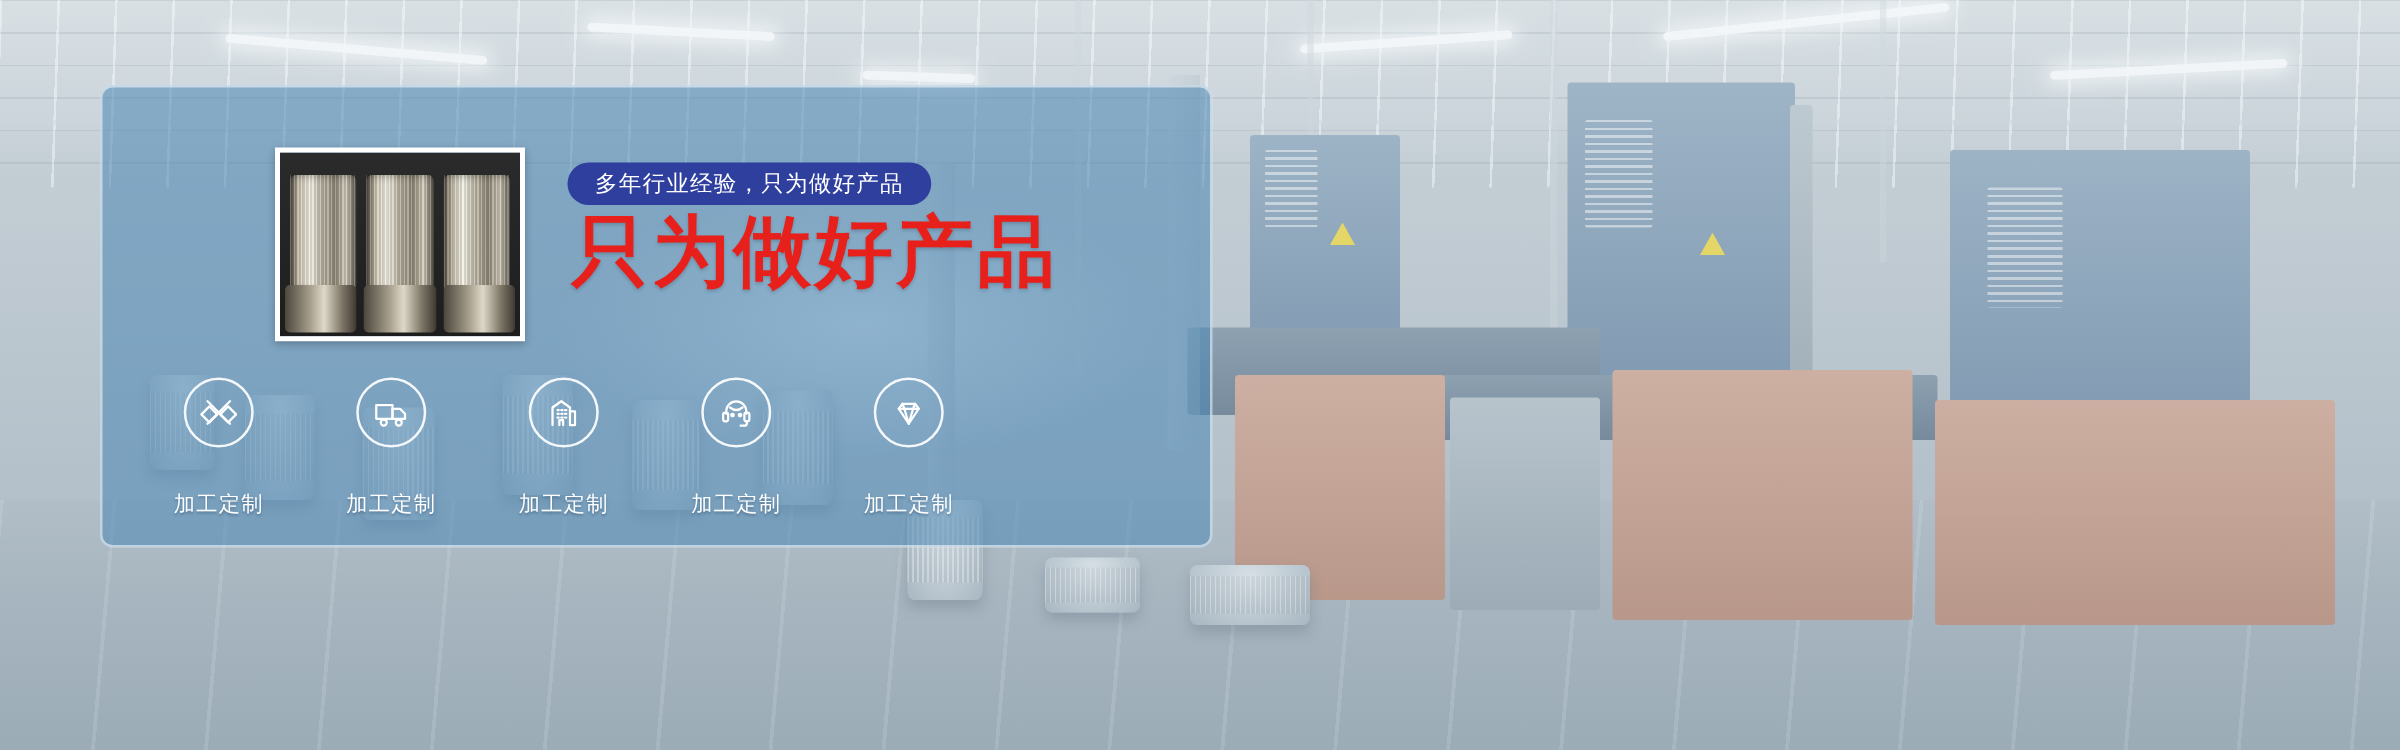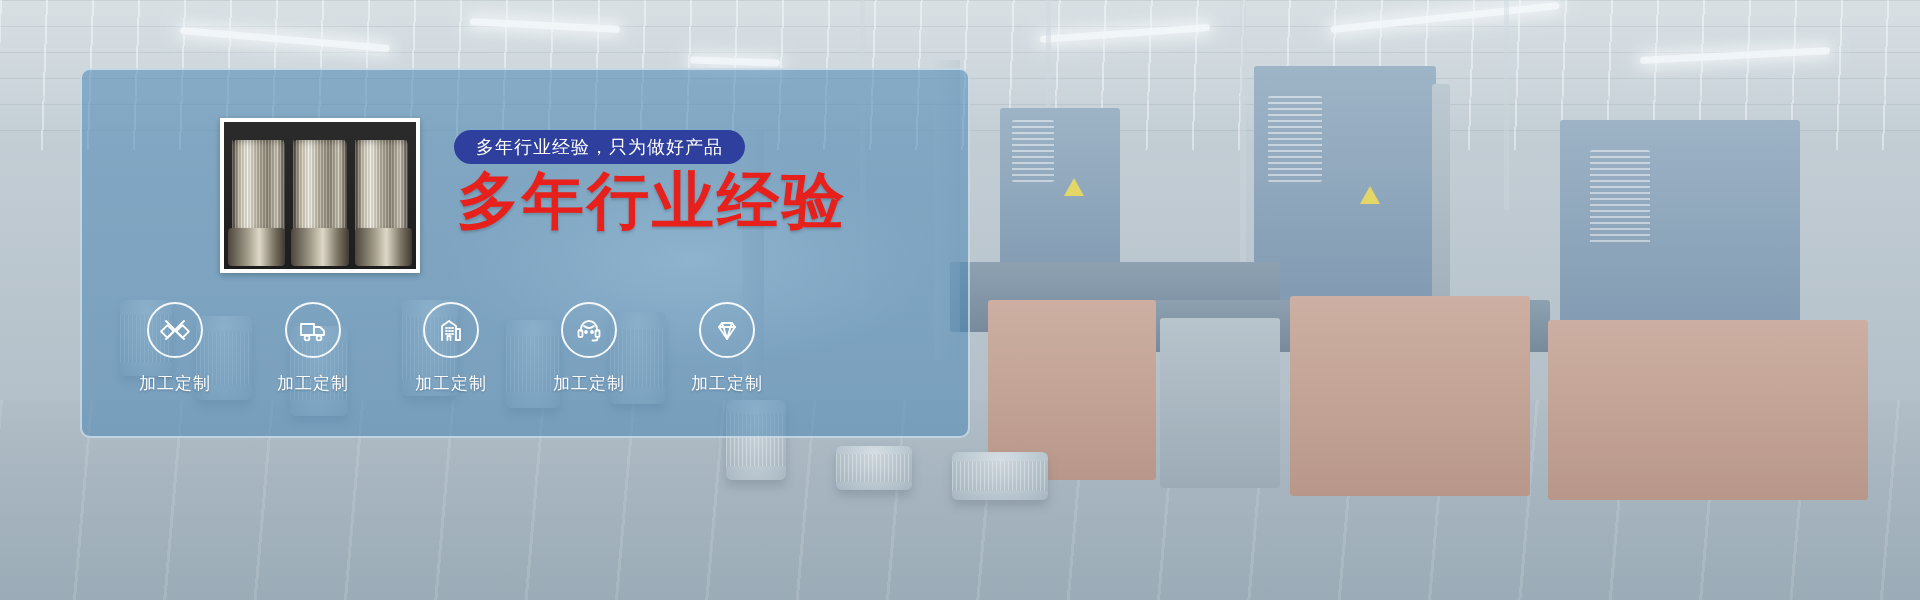--- a/index.html
+++ b/index.html
@@ -133,21 +133,21 @@
     font-family:"DejaVu Sans","Liberation Sans",sans-serif;
     text-shadow:0 1px 3px rgba(25,55,85,.40);
   }
 
   
   .features {
     position:absolute; left:24px; top:232px; width:810px; height:120px;
     display:flex; align-items:flex-start; justify-content:flex-start; gap:0;
   }
   .feature {
-    width:138px; display:flex; flex-direction:column; align-items:center;
+    width:138px; display:flex; flex-direction:column; align-items:center;gap:20px;
   }
   .feature-circle {
     width:56px; height:56px; border-radius:50%;
     border:2px solid rgba(255,255,255,.92);
     display:flex; align-items:center; justify-content:center;
   }
   .feature-circle svg { display:block; }
   .feature-label {
     margin-top:14px; color:#ffffff; font-size:17px; letter-spacing:1px; white-space:nowrap;
     font-family:"DejaVu Sans","Liberation Sans",sans-serif;
@@ -219,21 +219,21 @@
         <div class="coil" style="left:4%;width:28%;"></div>
         <div class="coil" style="left:36%;width:28%;"></div>
         <div class="coil" style="left:68%;width:28%;"></div>
         <div class="coil-low" style="left:2%;width:30%;"></div>
         <div class="coil-low" style="left:35%;width:30%;"></div>
         <div class="coil-low" style="left:68%;width:30%;"></div>
       </div>
 
       <div class="tagline">多年行业经验，只为做好产品</div>
 
-      <div class="title">多年行业经验</div>
+      <div class="title">只为做好产品</div>
 
 
       <div class="features">
 
         <div class="feature">
           <div class="feature-circle">
             <svg width="30" height="30" viewBox="0 0 30 30" fill="none" stroke="#ffffff" stroke-width="1.8" stroke-linecap="round" stroke-linejoin="round">
               <rect x="3" y="12" width="9" height="9" transform="rotate(45 7.5 16.5)"></rect>
               <rect x="18" y="12" width="9" height="9" transform="rotate(45 22.5 16.5)"></rect>
               <path d="M6 6 L24 24 M24 6 L6 24"></path>

